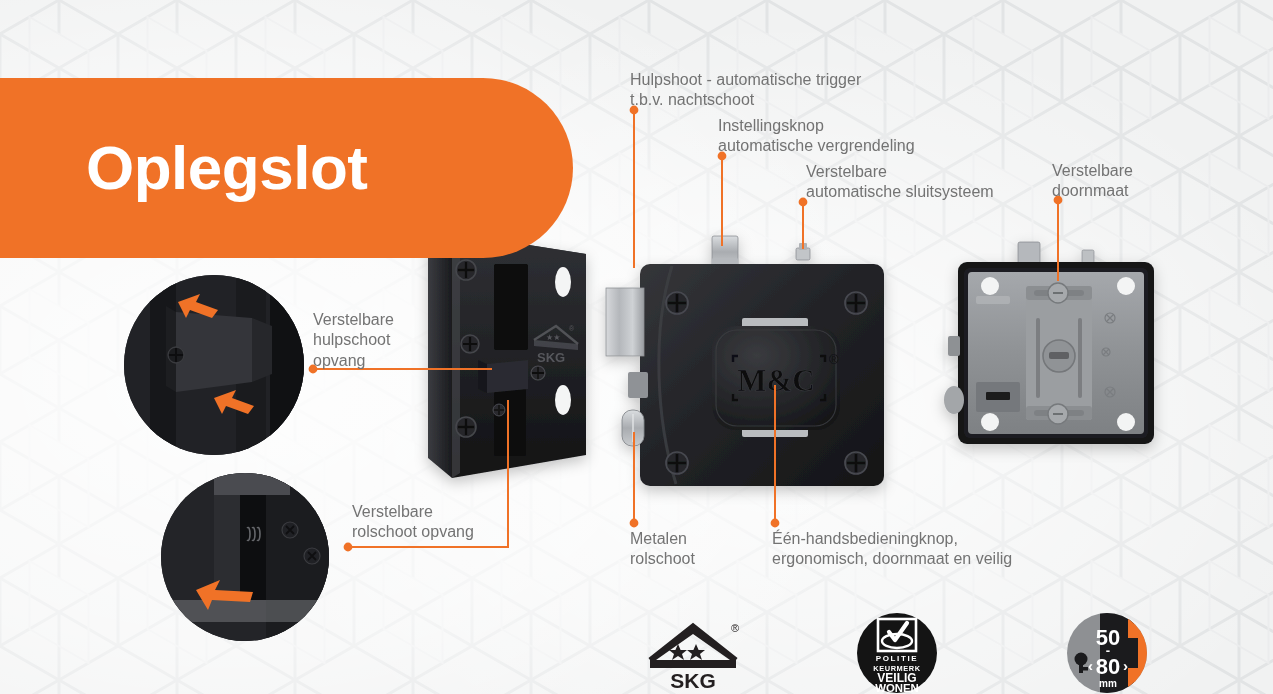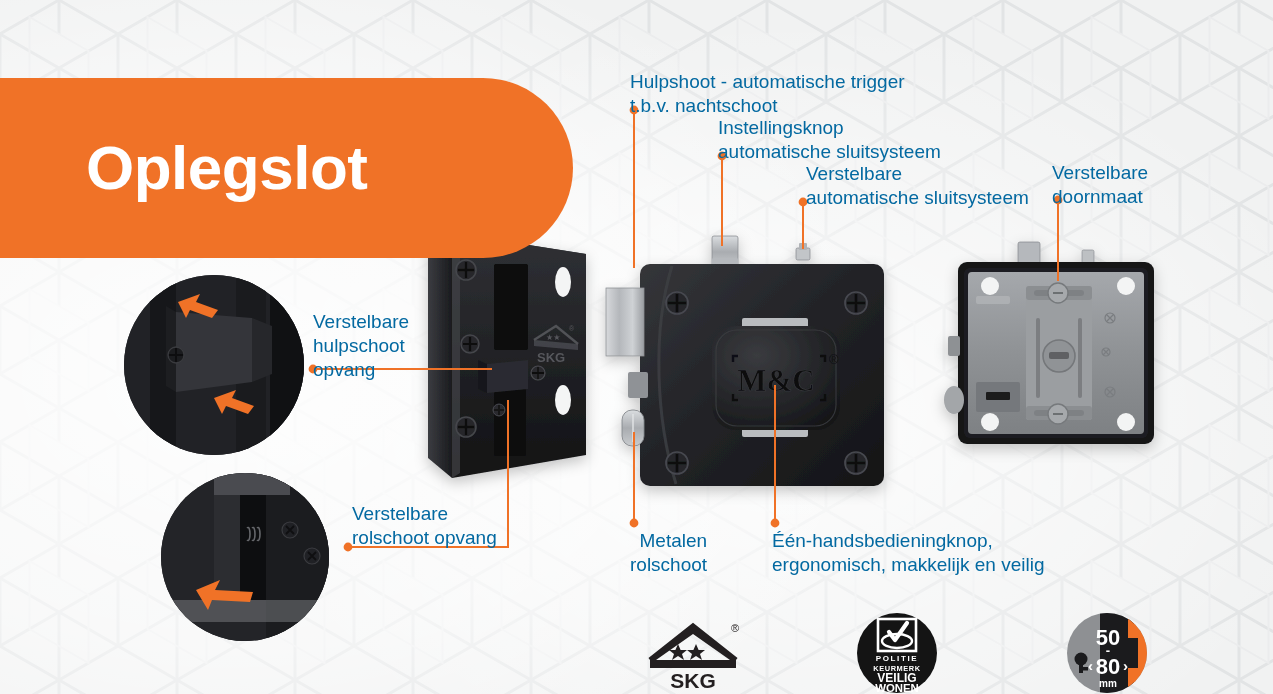--- a/index.html
+++ b/index.html
@@ -59,22 +59,22 @@
   #art {
     position: absolute;
     inset: 0;
     z-index: 3;
   }
 
   
   .callout {
     position: absolute;
     z-index: 7;
-    color: #0369a1;
-    font-size: 19px;
+    color: #737373;
+    font-size: 16px;
     line-height: 1.27;
     white-space: pre-line;
   }
 
   
   #leaders {
     position: absolute;
     inset: 0;
     z-index: 5;
     pointer-events: none;
@@ -395,40 +395,40 @@
   </svg>
 
   <div id="banner">
     <div id="banner-title">Oplegslot</div>
   </div>
 
   <div class="callout" style="left:630px; top:70px;">Hulpshoot - automatische trigger
 t.b.v. nachtschoot</div>
 
   <div class="callout" style="left:718px; top:116px;">Instellingsknop
-automatische sluitsysteem</div>
+automatische vergrendeling</div>
 
   <div class="callout" style="left:806px; top:162px;">Verstelbare
 automatische sluitsysteem</div>
 
   <div class="callout" style="left:1052px; top:161px;">Verstelbare
 doornmaat</div>
 
   <div class="callout" style="left:313px; top:310px;">Verstelbare
 hulpschoot
 opvang</div>
 
   <div class="callout" style="left:352px; top:502px;">Verstelbare
 rolschoot opvang</div>
 
-  <div class="callout" style="left:630px; top:529px;text-align:right;">Metalen
+  <div class="callout" style="left:630px; top:529px;">Metalen
 rolschoot</div>
 
   <div class="callout" style="left:772px; top:529px;">Één-handsbedieningknop,
-ergonomisch, makkelijk en veilig</div>
+ergonomisch, doornmaat en veilig</div>
 
   <svg class="badge" id="badge-skg" viewBox="0 0 110 78">
     <g fill="none" stroke="#231f20" stroke-width="5">
       <path d="M12,48 L55,14 L98,48"></path>
     </g>
     <path d="M12,48 L12,56 L98,56 L98,48 Z" fill="#231f20"></path>
     <path d="M12,48 L55,14 L98,48 L92,48 L55,22 L18,48 Z" fill="#231f20"></path>
     <g fill="#231f20" transform="translate(0,0)">
       <polygon points="40,32 42.6,38 49,38 44,42 46,48 40,44 34,48 36,42 31,38 37.4,38"></polygon>
       <polygon points="58,32 60.6,38 67,38 62,42 64,48 58,44 52,48 54,42 49,38 55.4,38"></polygon>

